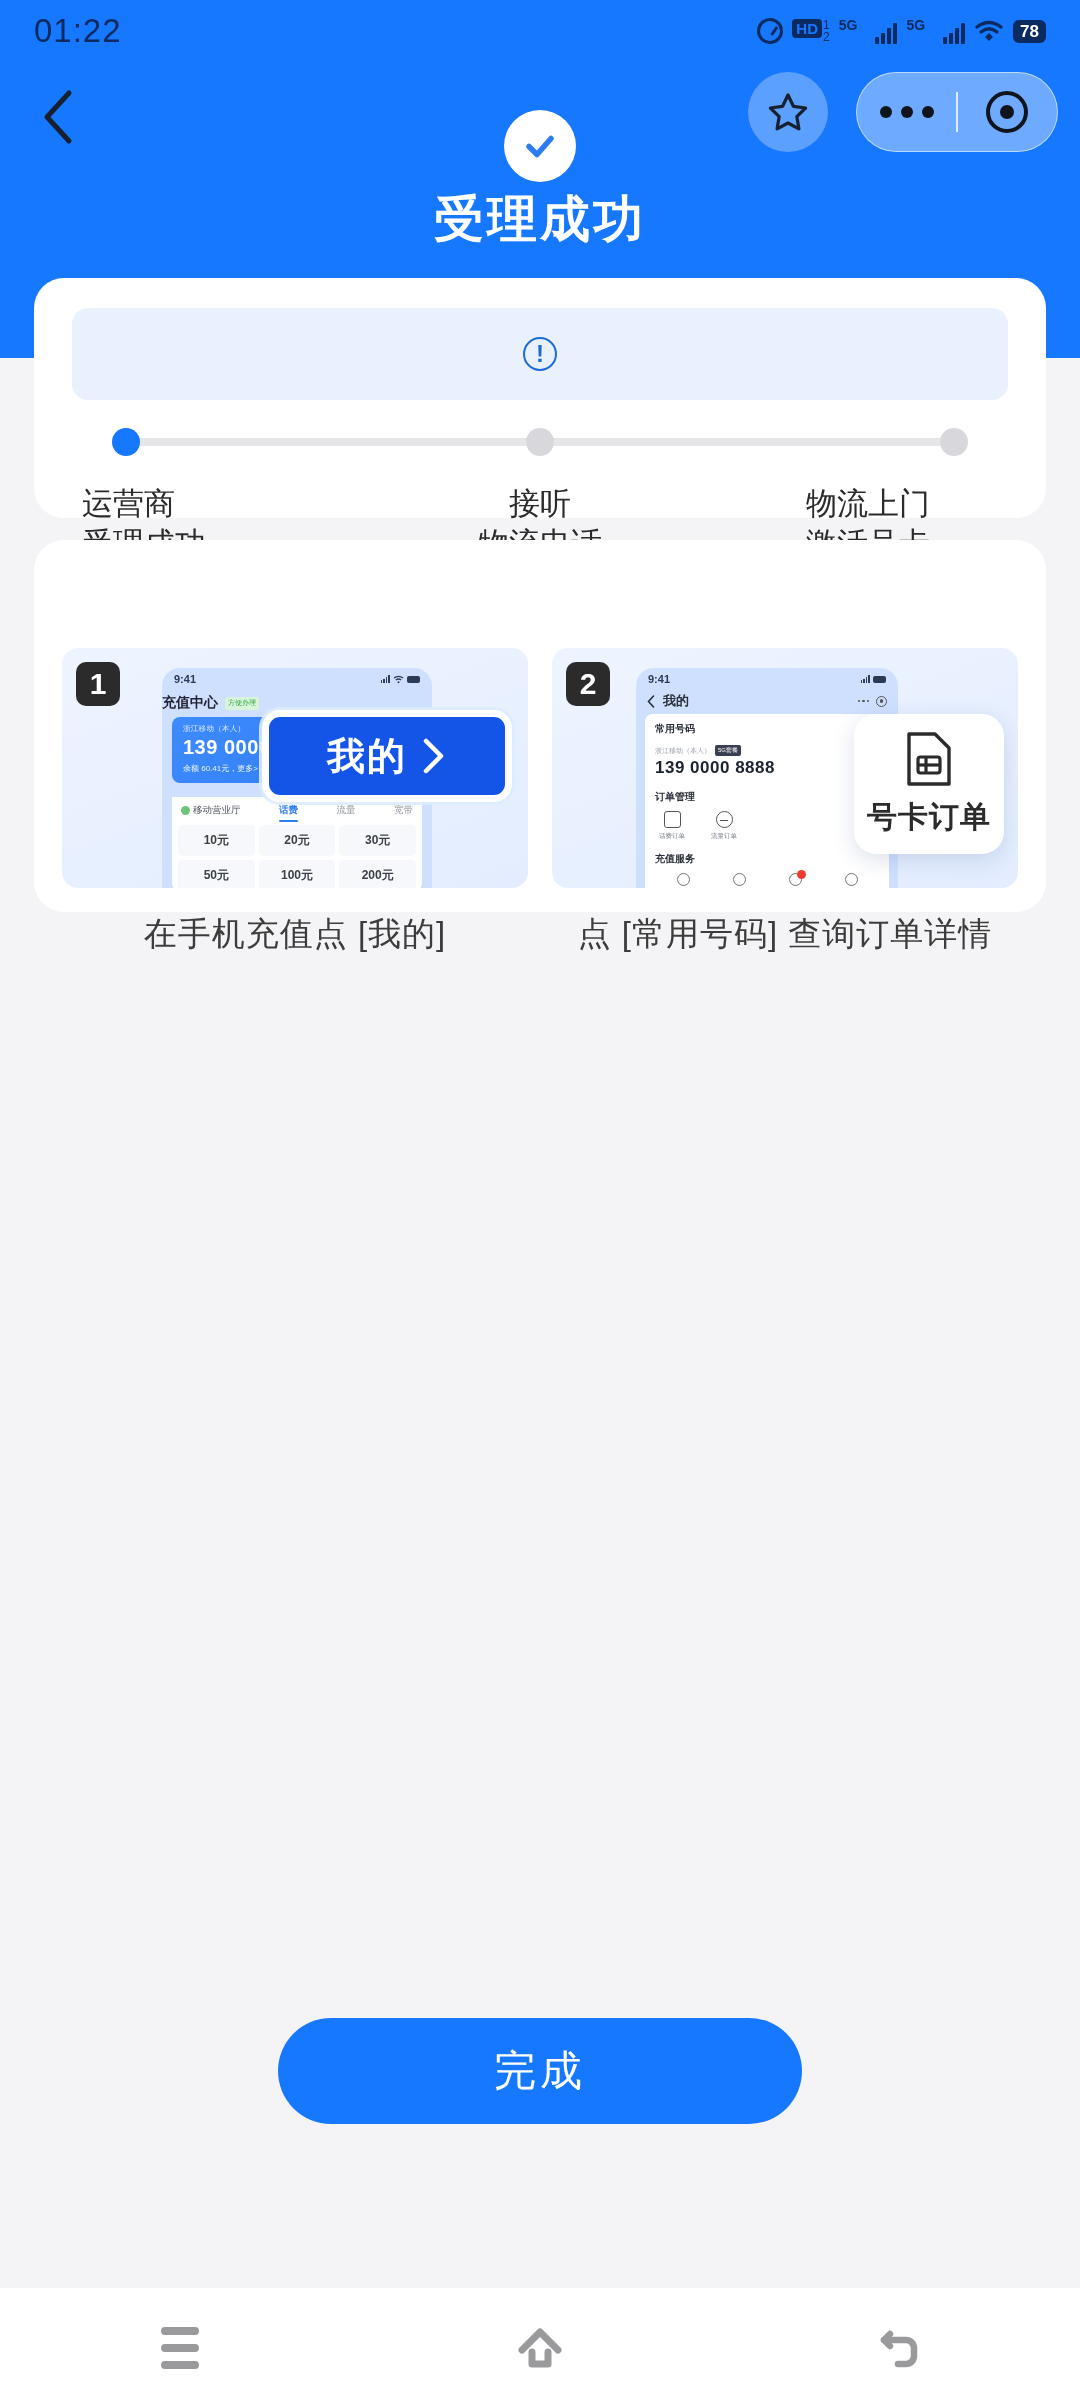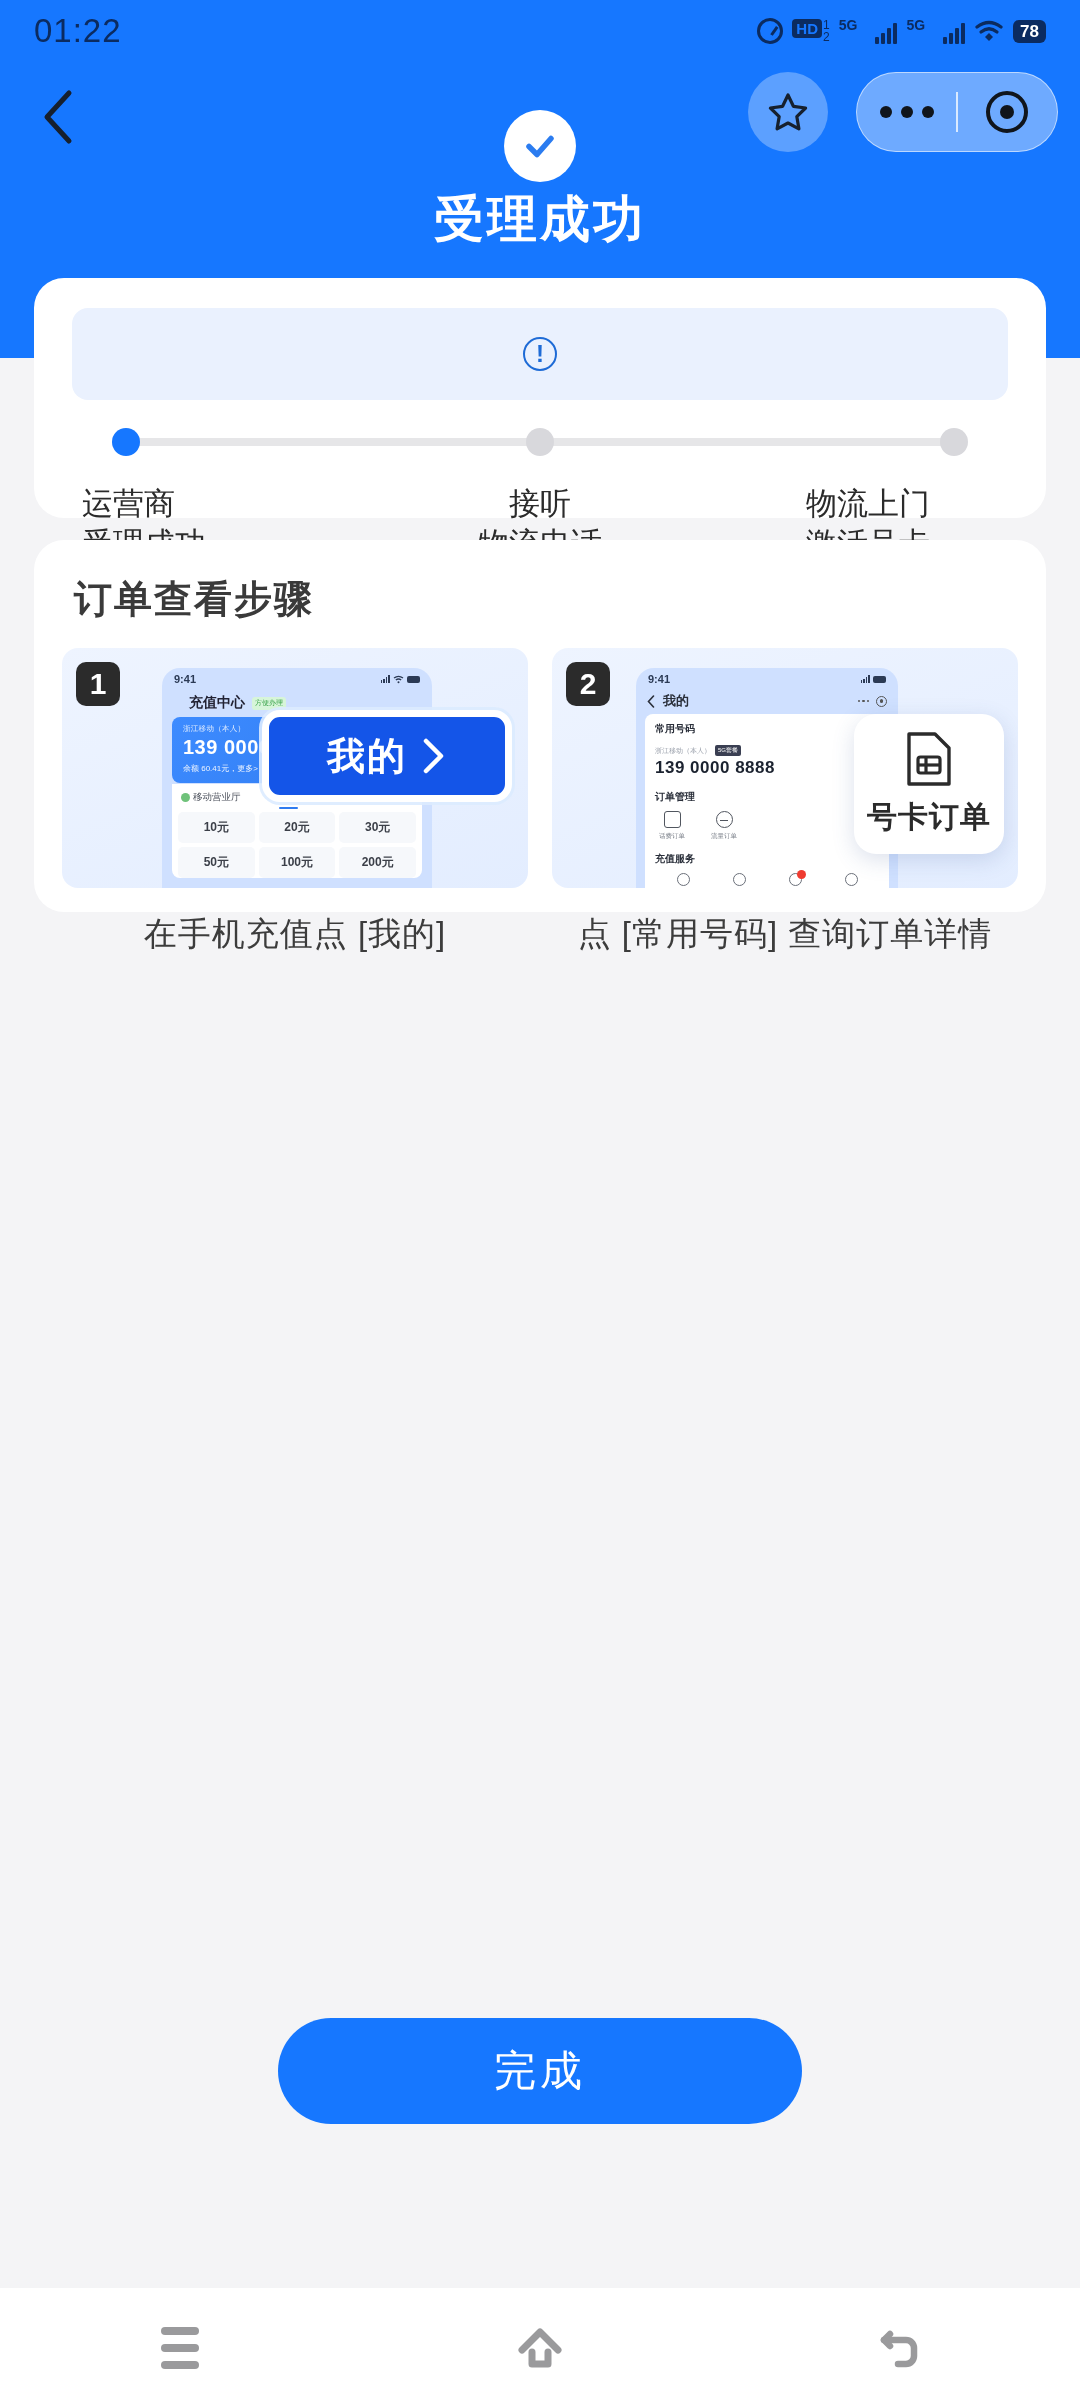--- a/index.html
+++ b/index.html
@@ -158,33 +158,33 @@
   }
   .p1{ left:100px; top:20px; width:270px; height:228px; }
   .p-status{ height:22px; display:flex; align-items:center; justify-content:space-between;
              padding:0 12px; font-size:11px; color:#2b3a55; font-weight:bold;}
   .p-statusicons{ display:flex;align-items:center;gap:3px;}
   .p-bars{ display:flex;align-items:flex-end;gap:1px;height:8px;}
   .p-bars i{ width:1.6px;background:#2b3a55;display:block;}
   .p-bars i:nth-child(1){height:3px;} .p-bars i:nth-child(2){height:4.5px;}
   .p-bars i:nth-child(3){height:6px;} .p-bars i:nth-child(4){height:8px;}
   .p-batt{ width:13px;height:7px;background:#2b3a55;border-radius:2px;}
-  .p-hdr{ display:flex;align-items:center;gap:7px;padding:4px 27px 3px;}
+  .p-hdr{ display:flex;align-items:center;gap:7px;padding:4px 0 3px;}
   .p-hdr-t{ font-size:14px;font-weight:bold;color:#223; }
   .p-chip{ background:#d7f5d9;color:#3aa34a;font-size:7px;border-radius:3px;padding:1.5px 3px;}
   .p-bluecard{
     margin:2px 10px 0; height:66px; border-radius:8px;
     background:linear-gradient(135deg,#3d8bff 0%,#2f7bf0 100%);
     padding:7px 11px; color:#ffffff; position:relative; overflow:hidden;
   }
   .p-bluecard .lbl{ font-size:7.5px; opacity:.85; letter-spacing:.3px;}
   .p-bluecard .num{ font-size:20px; font-weight:bold; letter-spacing:.5px; margin-top:2px;}
   .p-bluecard .bal{ font-size:8px; opacity:.9; margin-top:4px;}
   .p-white{
-    margin:1px 10px; background:#ffffff; border-radius:0 0 8px 8px;
+    margin:14px 10px; background:#ffffff; border-radius:0 0 8px 8px;
     padding:7px 0 0;
   }
   .p-tabs{ display:flex;align-items:center;justify-content:space-between;padding:0 9px;}
   .p-tab{ font-size:9.5px; color:#8b8f99;}
   .p-tab.sel{ color:#2f7bf0; font-weight:bold; position:relative;}
   .p-tab.sel:after{content:"";position:absolute;left:0;right:0;bottom:-5px;height:2px;background:#2f7bf0;border-radius:2px;}
   .p-tab.first{ color:#4a4f5a; display:flex; align-items:center; gap:3px;}
   .p-dotic{ width:9px;height:9px;border-radius:50%;background:#6fc27a;display:block;}
   .p-amts{ display:grid; grid-template-columns:1fr 1fr 1fr; gap:4px; padding:8px 6px 0;}
   .p-amt{ background:#f6f8fb; border-radius:5px; text-align:center; padding:7px 0;
@@ -363,21 +363,20 @@
       </div>
       <div class="steplabel l3">
         <div>物流上门</div>
         <div>激活号卡</div>
       </div>
     </div>
   </div>
 </div>
 
 <div class="card card-guide">
-  <div class="guide-title">订单查看步骤</div>
 
   <div class="guide-grid">
 
     <div class="guide-item">
       <div class="shot">
         <div class="badge-num">1</div>
 
         <div class="phone p1">
           <div class="p-status">
             <span>9:41</span>

